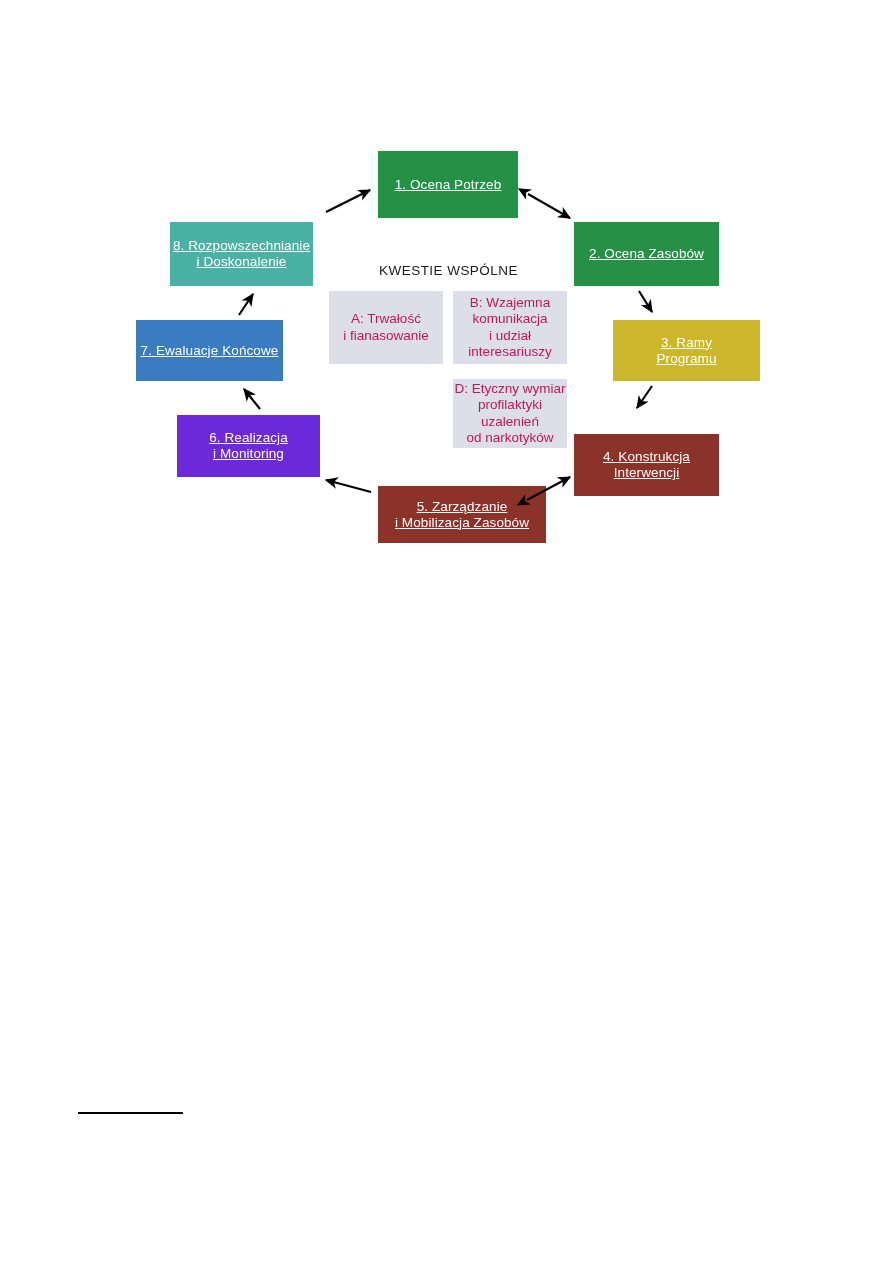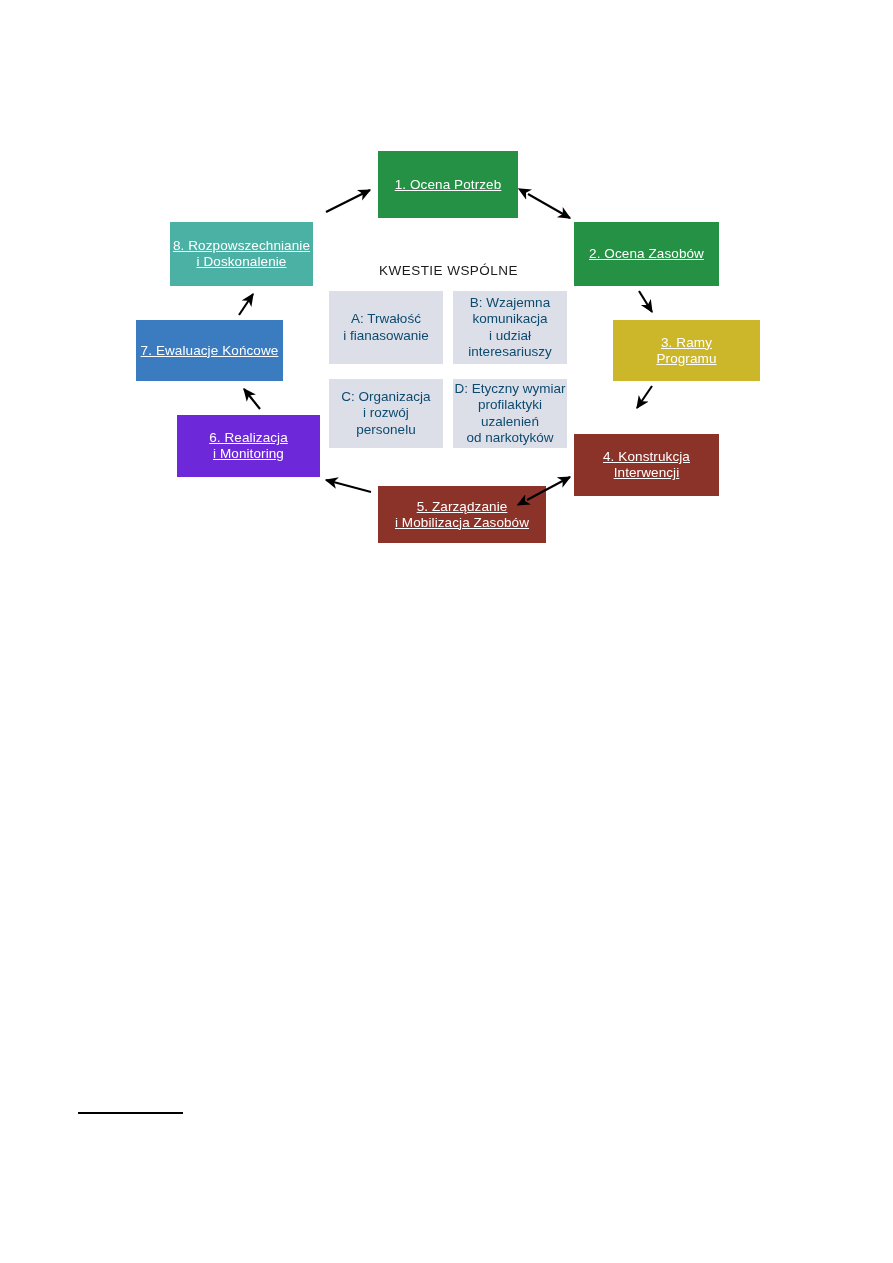--- a/index.html
+++ b/index.html
@@ -39,21 +39,21 @@
   .cycle-box .boxlabel {
     display: block;
     width: 100%;
     text-decoration: underline;
   }
 
   .common-box {
     position: absolute;
     box-sizing: border-box;
     background: #dcdfe8;
-    color: #0c4a6e;
+    color: #be185d;
     font-size: 13.5px;
     line-height: 16.5px;
     text-align: center;
     display: flex;
     align-items: center;
     justify-content: center;
     white-space: nowrap;
   }
   .common-box .boxlabel { display: block; width: 100%; }
 
@@ -124,23 +124,20 @@
   <div id="common-title" style="left:326px; top:263px; width:245px;">KWESTIE WSPÓLNE</div>
 
   <div class="common-box" id="issueA" style="left:329px; top:291px; width:114px; height:73px;">
     <span class="boxlabel">A: Trwałość<br>i fianasowanie</span>
   </div>
 
   <div class="common-box" id="issueB" style="left:453px; top:291px; width:114px; height:73px;">
     <span class="boxlabel">B: Wzajemna<br>komunikacja<br>i udział<br>interesariuszy</span>
   </div>
 
-  <div class="common-box" id="issueC" style="left:329px; top:379px; width:114px; height:69px;">
-    <span class="boxlabel">C: Organizacja<br>i rozwój<br>personelu</span>
-  </div>
 
   <div class="common-box" id="issueD" style="left:453px; top:379px; width:114px; height:69px;">
     <span class="boxlabel">D: Etyczny wymiar<br>profilaktyki<br>uzalenień<br>od narkotyków</span>
   </div>
 
   <svg id="arrow-layer" viewBox="0 0 893 1263" width="893" height="1263">
     <defs>
       <marker id="ah" markerWidth="7" markerHeight="7" refX="5.6" refY="3" orient="auto" markerUnits="strokeWidth">
         <path d="M0,0.2 L6.2,3 L0,5.8 L1.7,3 Z" fill="#000000"></path>
       </marker>

